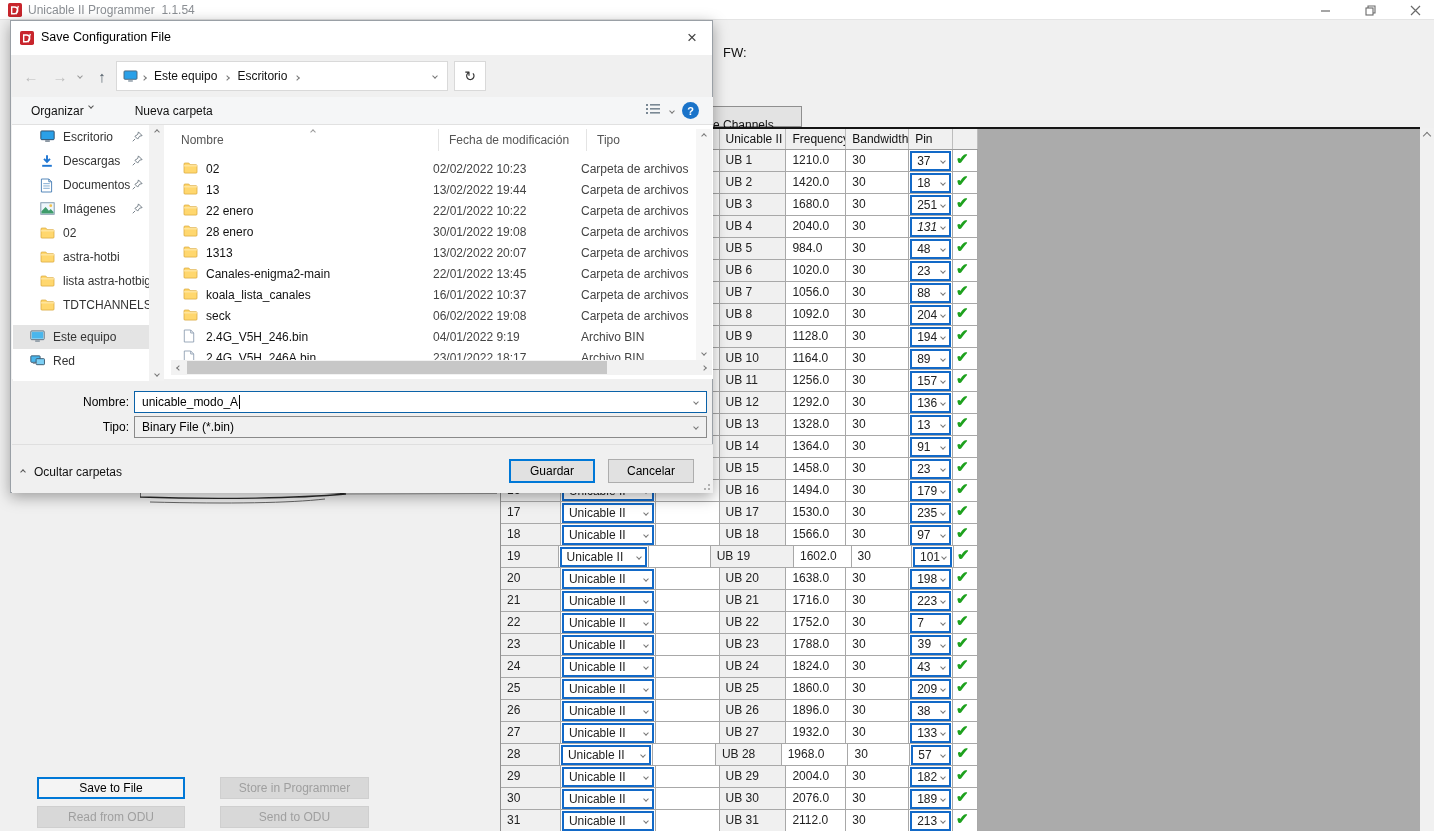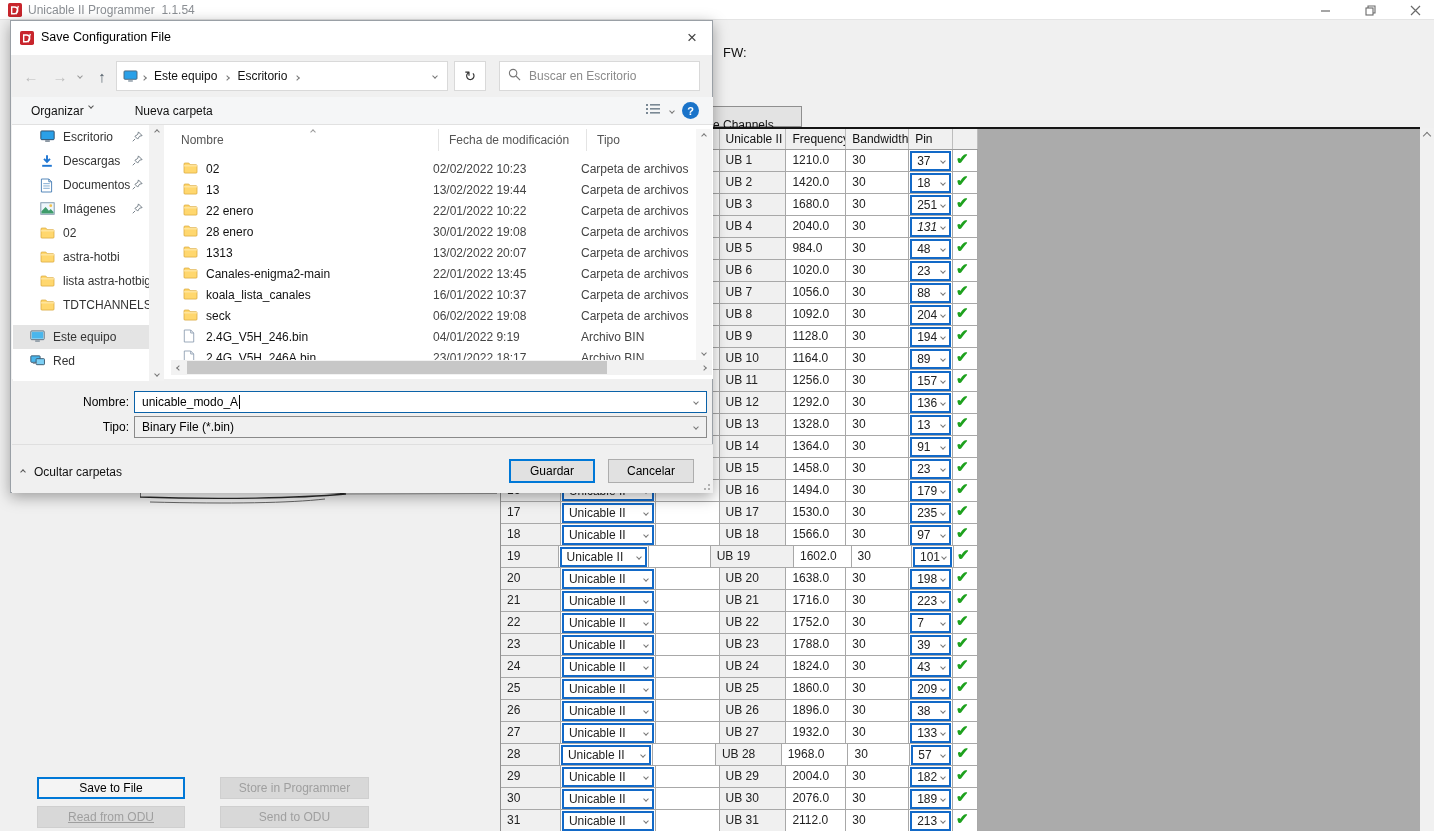--- a/index.html
+++ b/index.html
@@ -655,21 +655,21 @@
           <div class="tcell" style="width: 95px; padding: 0px 1px;">
             <div class="combo">
               <span>Unicable II</span>
               <span class="chev down sm gray"></span>
             </div>
           </div>
           <div class="tcell" style="width: 64px;"></div>
           <div class="tcell rh" style="width: 67px;">UB 23</div>
           <div class="tcell" style="width: 60px;">1788.0</div>
           <div class="tcell" style="width: 63px;">30</div>
-          <div class="tcell" style="width: 44px; padding: 0px 1px;">
+          <div class="tcell" style="width: 44px; padding: 0px 1px; font-family: Liberation Mono, monospace;">
             <div class="combo">
               <span>39</span>
               <span class="chev down sm gray"></span>
             </div>
           </div>
           <div class="tcell" style="width: 25px; padding: 0px;">
             <div class="checkmark">✔</div>
           </div>
         </div>
         <div class="trow">
@@ -864,21 +864,21 @@
     <path d="M10,24 C90,26 150,25 185,21" fill="none" stroke="#666" stroke-width="1"></path>
     <path d="M206,16 L357,15.5" fill="none" stroke="#9a9a9a" stroke-width="1"></path>
   </svg>
 
   <div class="mbtn active" style="left:37px;top:777px;">
     <span>Save to File</span>
   </div>
   <div class="mbtn disabled" style="left:220px;top:777px;width:149px;">
     <span>Store in Programmer</span>
   </div>
-  <div class="mbtn disabled" style="left:37px;top:806px;text-decoration:underline;">
+  <div class="mbtn disabled" style="left:37px;top:806px;">
     <span>Read from ODU</span>
   </div>
   <div class="mbtn disabled" style="left:220px;top:806px;width:149px;">
     <span>Send to ODU</span>
   </div>
 
   <div class="dlg">
     <div class="dlg-title">
       <span class="dlg-ico">
         <svg viewBox="0 0 16 16" width="14" height="14">
@@ -910,29 +910,20 @@
       <span class="sep"><span class="chev right sm gray"></span></span>
       <span class="crumb">Escritorio</span>
       <span class="sep"><span class="chev right sm gray"></span></span>
       <span class="addr-dd">
           <span class="chev down sm gray"></span>
         </span>
     </div>
     <div class="refreshbox">
         <span>↻</span>
       </div>
-    <div class="searchbox">
-      <span>
-        <svg width="13" height="13" viewBox="0 0 14 14" fill="none" stroke="#777" stroke-width="1.2">
-            <circle cx="5.5" cy="5.5" r="4"></circle>
-            <path d="M8.6 8.6 L13 13"></path>
-          </svg>
-      </span>
-      <span class="ph">Buscar en Escritorio</span>
-    </div>
 
     <div class="toolbar">
       <span class="tb-item">
         <span>Organizar</span>
         <span class="chev down sm"></span>
       </span>
       <span class="tb-item" style="margin-left:42px;">
         <span>Nueva carpeta</span>
       </span>
       <span class="tb-right">

